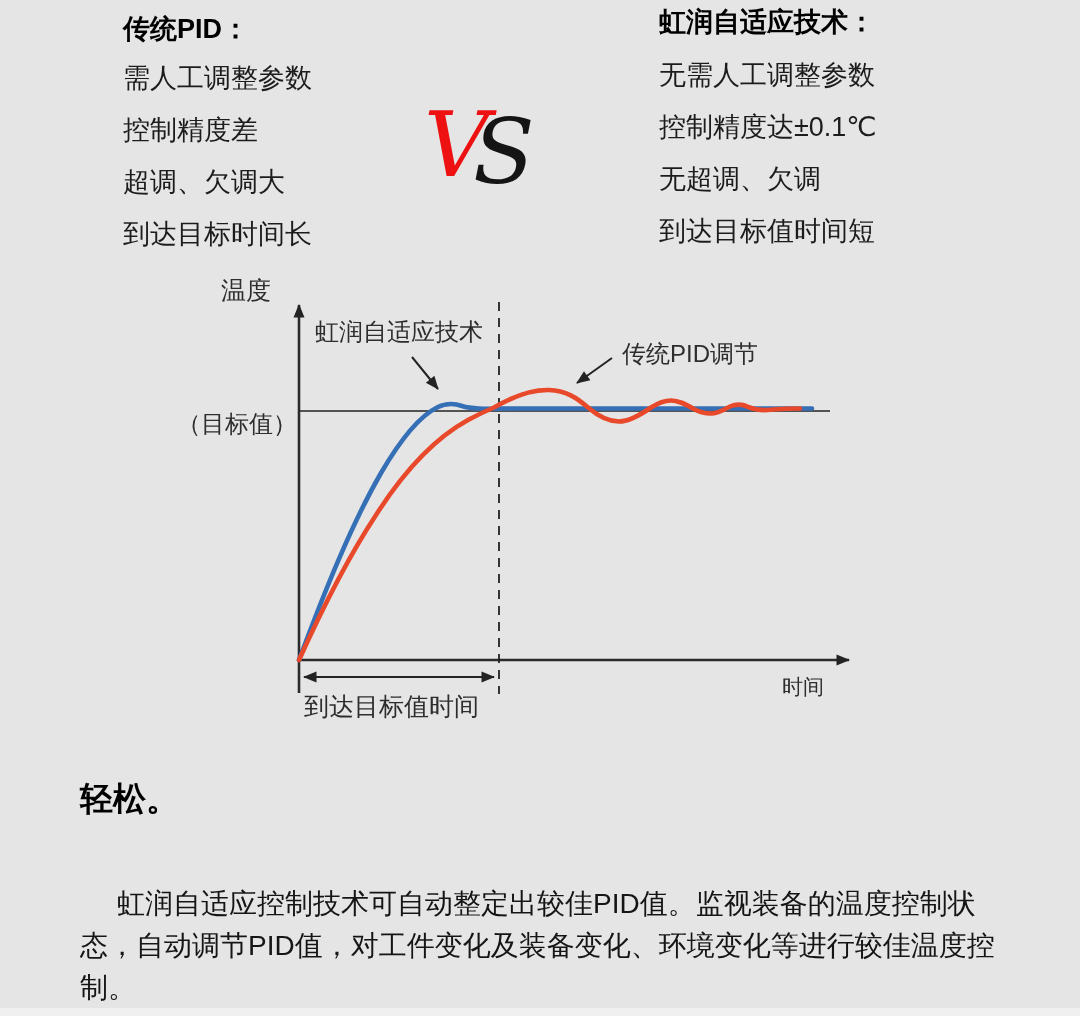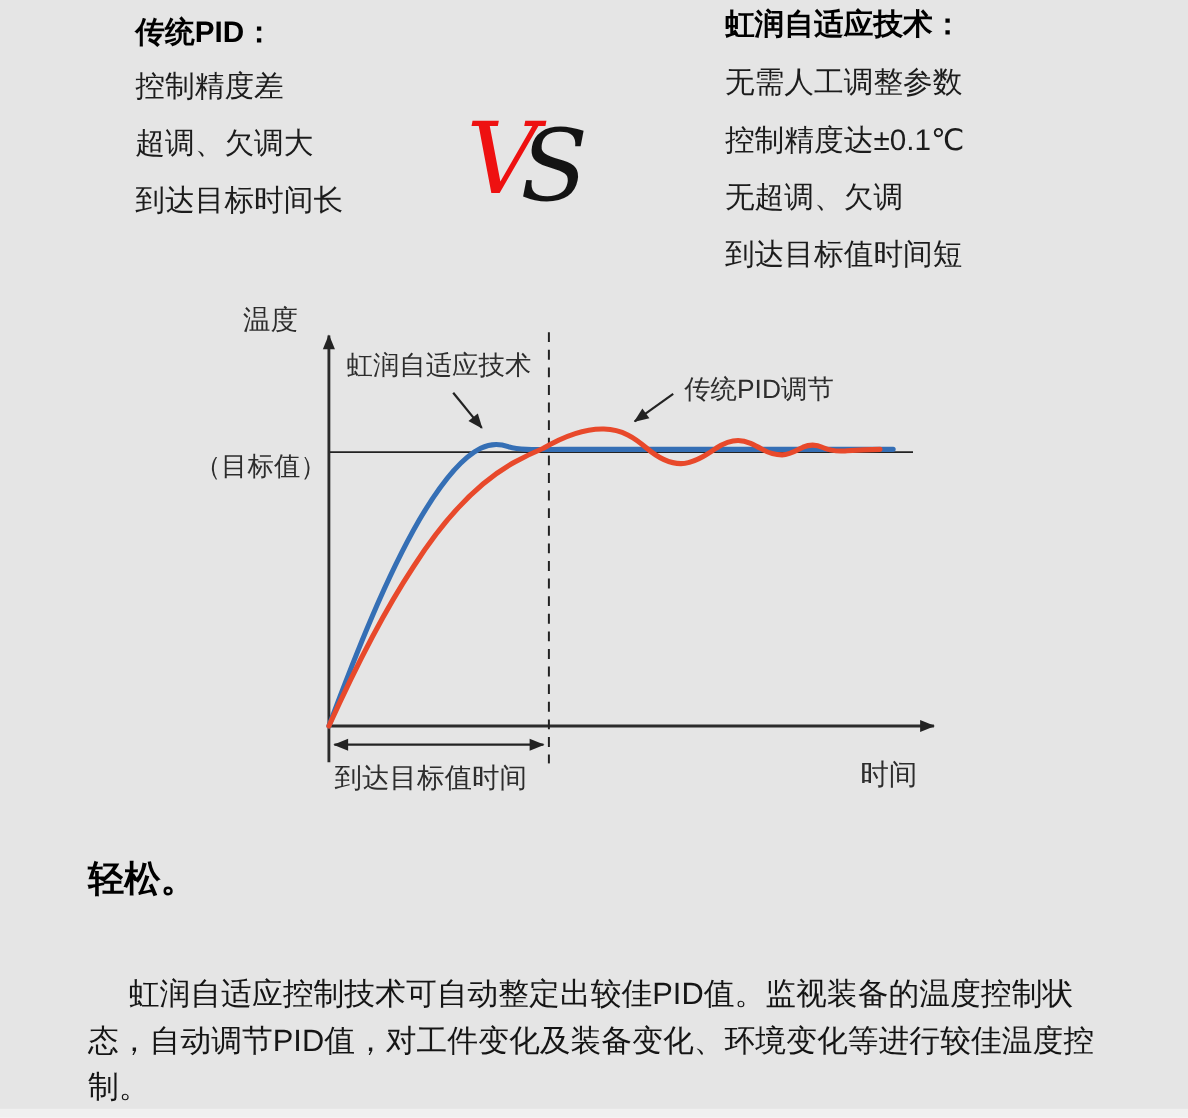--- a/index.html
+++ b/index.html
@@ -17,41 +17,42 @@
   .col-item{height:52px;line-height:52px;font-size:27px;color:#1c1c1c;white-space:nowrap;}
   
   .vs{position:absolute;left:424px;top:92px;font-family:"DejaVu Serif","Liberation Serif",serif;font-style:italic;}
   .vs-v{font-size:90px;color:#ee1111;}
   .vs-s{font-size:90px;color:#141414;margin-left:-16px;position:relative;top:7px;}
   
   .chart-svg{position:absolute;left:0;top:0;width:1080px;height:1016px;}
   .chart-label{position:absolute;white-space:nowrap;color:#2d2d2d;}
   .lbl-temp{left:221px;top:274px;font-size:25px;}
   .lbl-target{left:177px;top:408px;font-size:24px;}
-  .lbl-time{left:782px;top:687px;font-size:26px;}
+  .lbl-time{left:782px;top:673px;font-size:21px;}
   .lbl-adaptive{left:315px;top:316px;font-size:24px;}
   .lbl-pid{left:622px;top:338px;font-size:24px;}
   .lbl-reach{left:304px;top:690px;font-size:25px;}
   
   .heading{position:absolute;left:80px;top:776px;font-size:33px;line-height:46px;font-weight:700;color:#000;}
   .heading div{white-space:nowrap;}
   .paragraph{position:absolute;left:80px;top:883px;font-size:28px;line-height:42px;color:#151515;}
   .paragraph div{white-space:nowrap;}
   .paragraph .indent{text-indent:37px;}
   
   .bottom-bar{position:absolute;left:0;bottom:0;width:100%;height:8px;background:#f0f0f0;}
 </style>
 </head>
 <body>
 
 <div class="page">
 
   <div class="col col-left">
     <div class="col-title">传统PID：</div>
     <div class="col-items">
+      <div class="col-item">需人工调整参数</div>
       <div class="col-item">控制精度差</div>
       <div class="col-item">超调、欠调大</div>
       <div class="col-item">到达目标时间长</div>
     </div>
   </div>
 
   <div class="vs">
     <span class="vs-v">V</span><span class="vs-s">S</span>
   </div>
 

